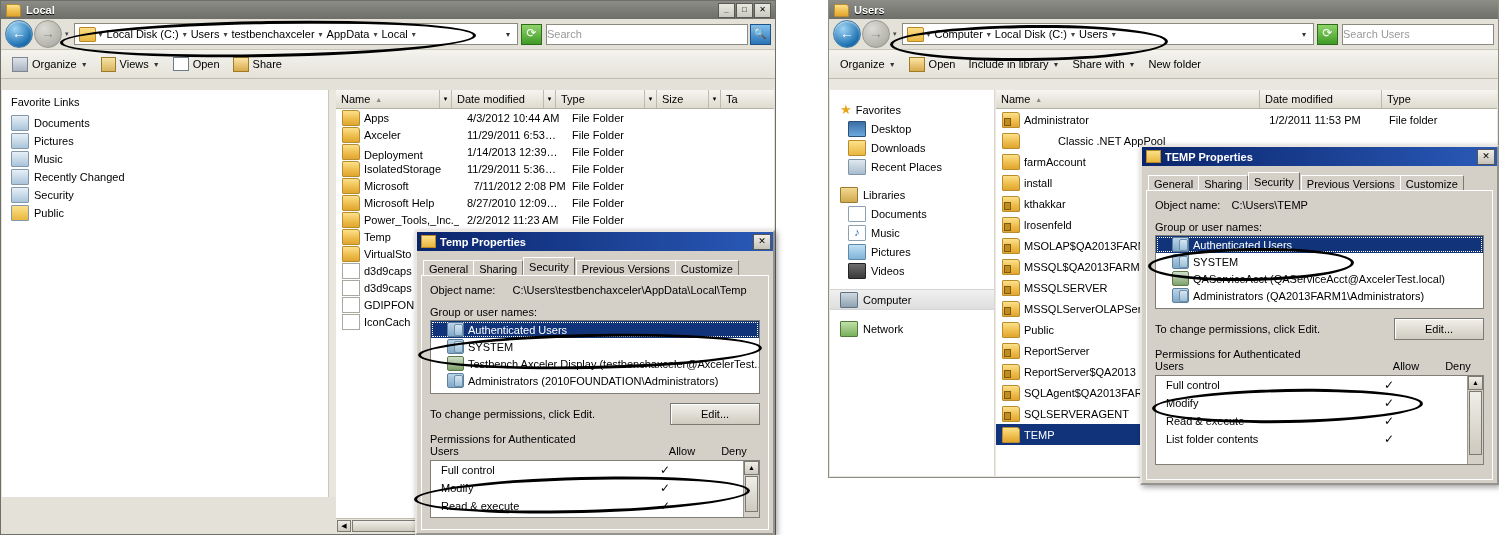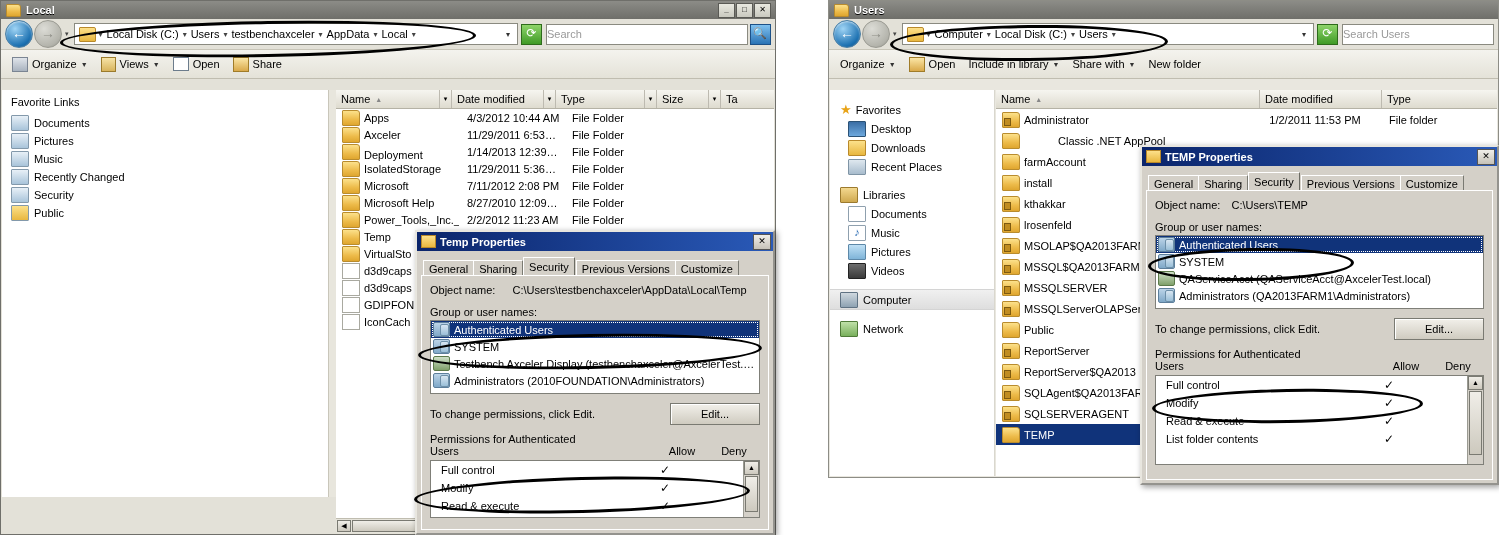--- a/index.html
+++ b/index.html
@@ -78,21 +78,21 @@
   .tabs{display:flex;align-items:flex-end;padding:4px 4px 0 6px;height:20px;}
   .tab{background:#d4d0c8;border:1px solid #fff;border-right-color:#7a7a72;border-bottom:none;
     padding:2px 5px 2px 5px;font-size:11px;margin-right:-1px;height:15px;box-sizing:border-box;}
   .tab.active{background:#d4d0c8;padding-top:3px;height:18px;position:relative;z-index:3;
     border-top:1px solid #fff;border-left:1px solid #fff;border-right:1px solid #6c6c64;margin:0 1px;}
   .tabbody{border:1px solid #fff;border-top-color:#fff;background:#d4d0c8;margin:0 4px 4px 4px;
     padding:8px 8px 6px 8px;box-sizing:border-box;position:relative;}
   .objname{font-size:11px;margin-bottom:10px;}
   .lbl{font-size:11px;margin-bottom:2px;}
   .listbox{background:#fff;border:1px solid #7f7f78;box-sizing:border-box;overflow:hidden;}
-  .lrow{height:17px;display:flex;align-items:center;font-size:11px;padding-left:2px;}
+  .lrow{height:17px;display:flex;align-items:center;font-size:11px;padding-left:16px;}
   .lrow.sel{background:#10337a;color:#fff;outline:1px dotted #fff;outline-offset:-2px;}
   .usric{width:15px;height:13px;margin-right:4px;flex:none;position:relative;}
   .grp{background:linear-gradient(to bottom,#bcd4e8,#7fa8c8);border:1px solid #5d7f9c;border-radius:2px;}
   .grp:after{content:"";position:absolute;left:6px;top:1px;width:7px;height:10px;
     background:linear-gradient(to bottom,#d8e6f2,#9abfd8);border:1px solid #6d8fa8;border-radius:2px;}
   .usr{background:linear-gradient(to bottom,#cfe0c8,#7fa06a);border:1px solid #5c7a4a;border-radius:2px;}
   .btn{background:linear-gradient(to bottom,#f2f0ea,#cfcbc0);border:1px solid #7a7a72;
     box-shadow:inset 1px 1px 0 #fff;font-size:11px;text-align:center;display:flex;
     align-items:center;justify-content:center;box-sizing:border-box;}
   .permlist{background:#fff;border:1px solid #7f7f78;box-sizing:border-box;position:relative;overflow:hidden;}
@@ -269,21 +269,21 @@
         </div>
         <div class="row">
           <span class="fi folder"></span>
           <span class="nm" style="width: 95px;">IsolatedStorage</span>
           <span class="nm" style="width: 105px; padding-left: 8px;">11/29/2011 5:36…</span>
           <span class="nm" style="width: 90px;">File Folder</span>
         </div>
         <div class="row">
           <span class="fi folder"></span>
           <span class="nm" style="width: 95px;">Microsoft</span>
-          <span class="nm" style="width: 105px; padding-left: 8px;">7/11/2012 2:08 PM</span>
+          <span class="nm" style="width: 105px; padding-left: 8px; text-align: center;">7/11/2012 2:08 PM</span>
           <span class="nm" style="width: 90px;">File Folder</span>
         </div>
         <div class="row">
           <span class="fi folder"></span>
           <span class="nm" style="width: 95px;">Microsoft Help</span>
           <span class="nm" style="width: 105px; padding-left: 8px;">8/27/2010 12:09…</span>
           <span class="nm" style="width: 90px;">File Folder</span>
         </div>
         <div class="row">
           <span class="fi folder"></span>

